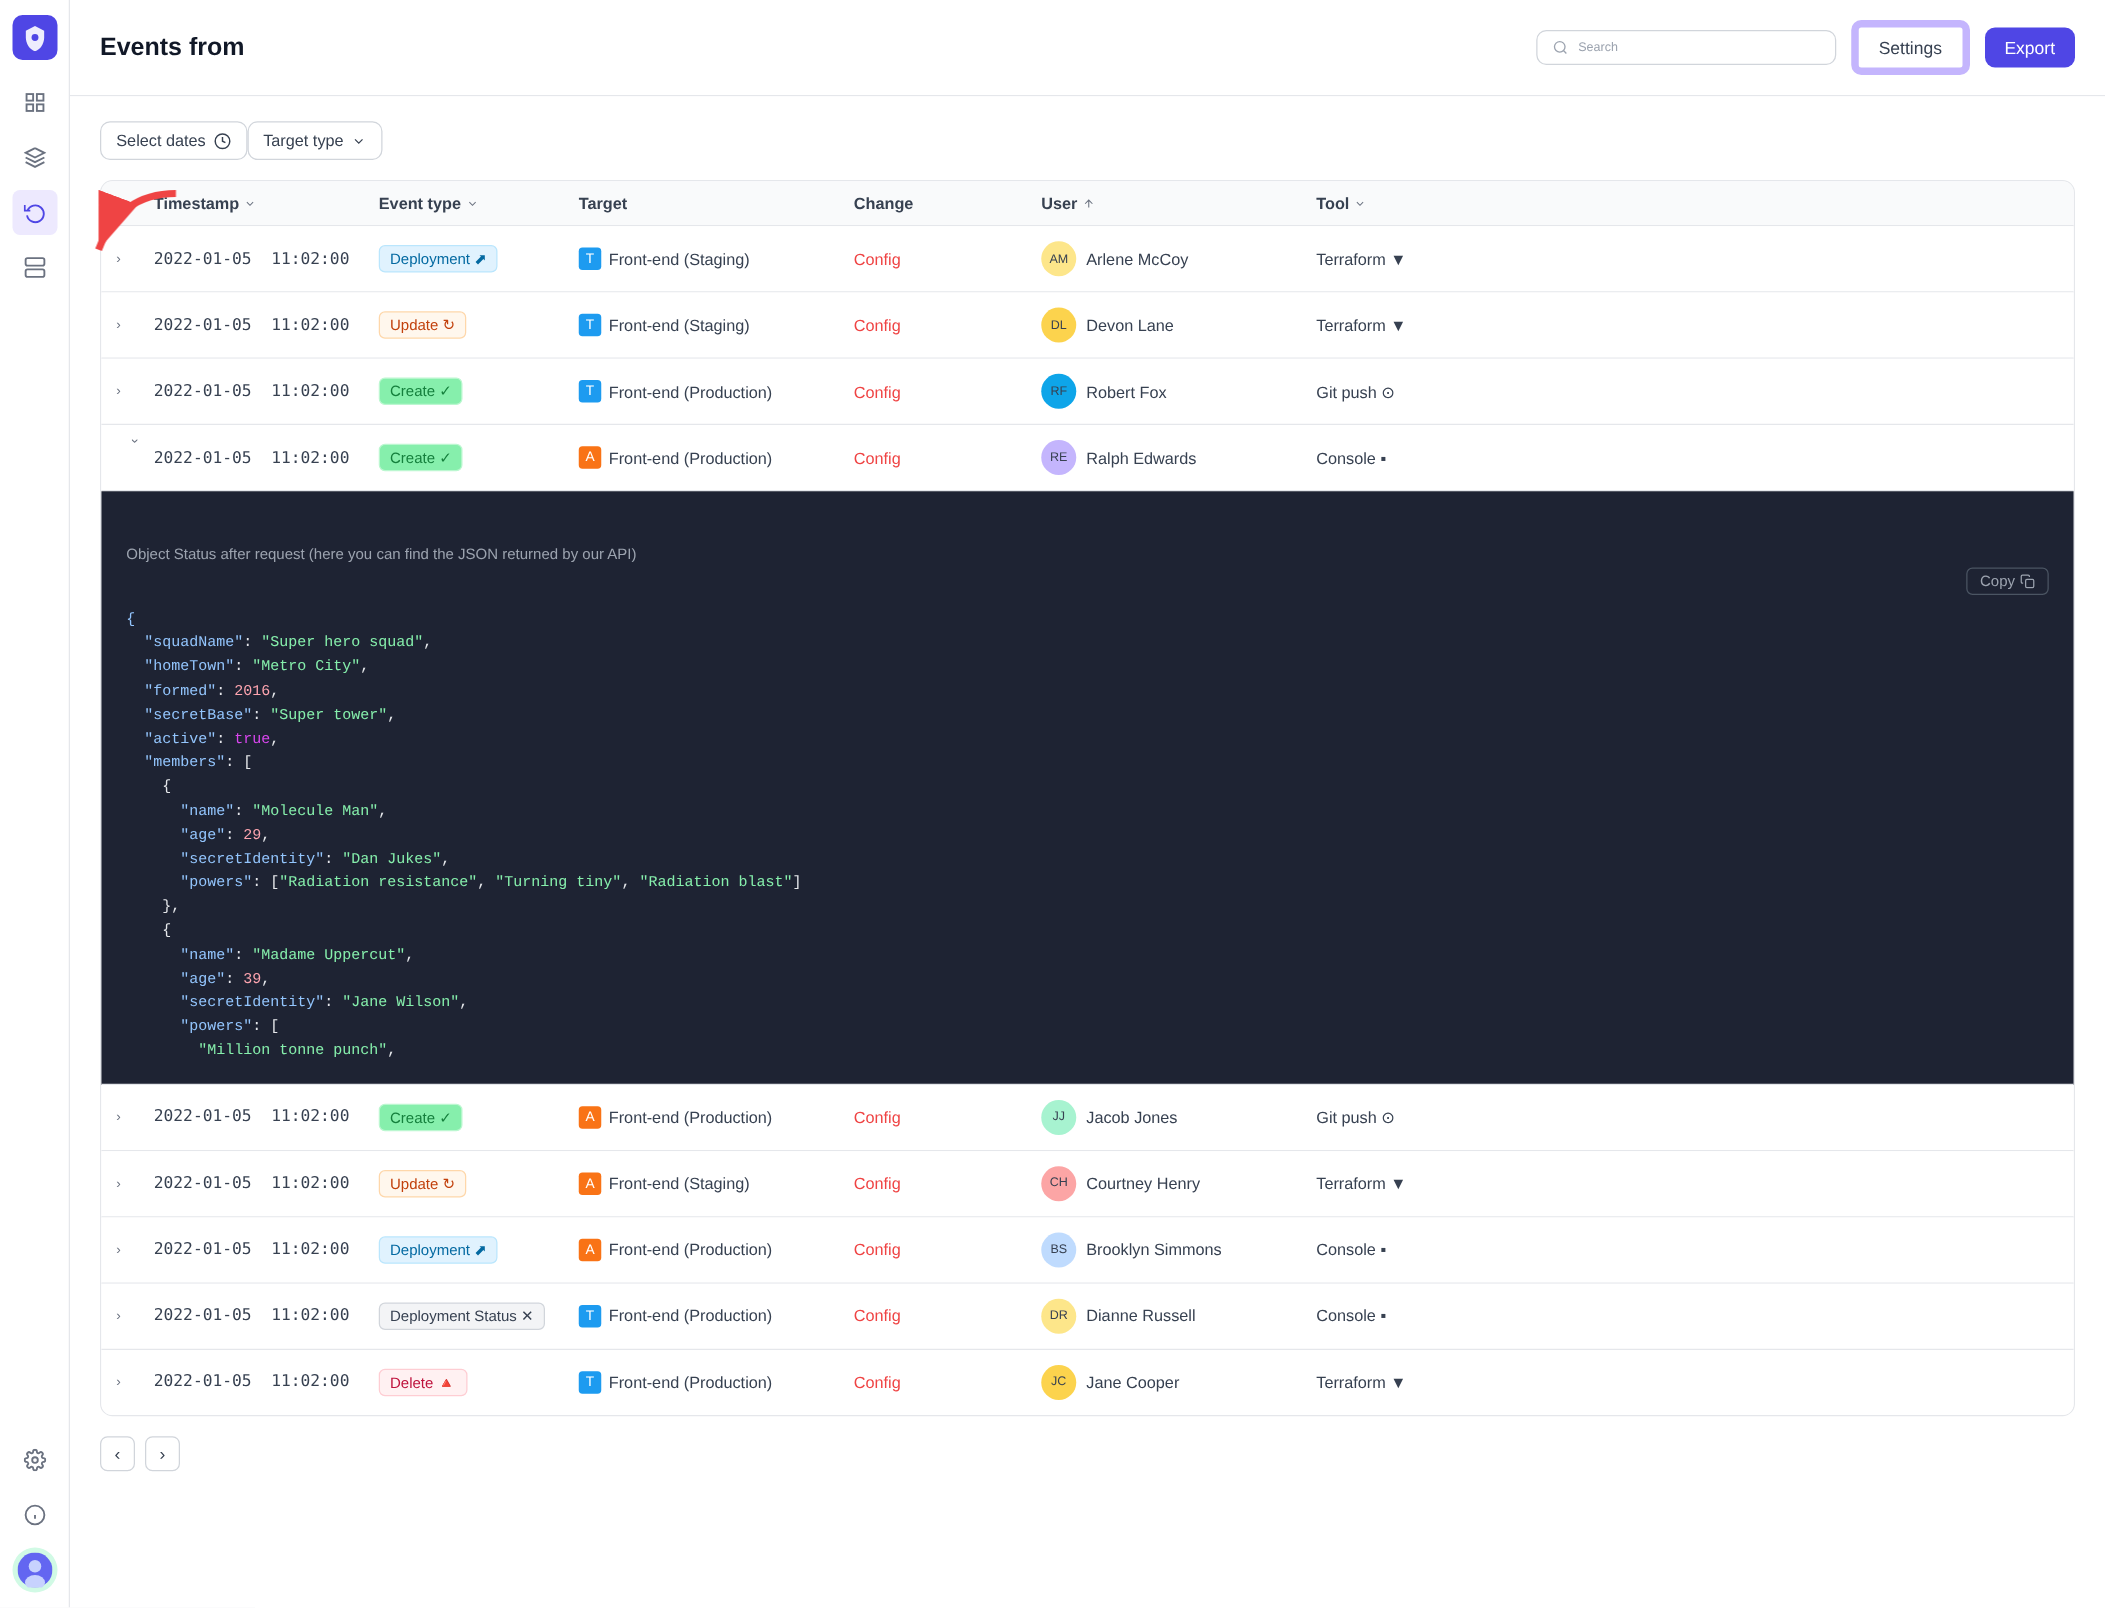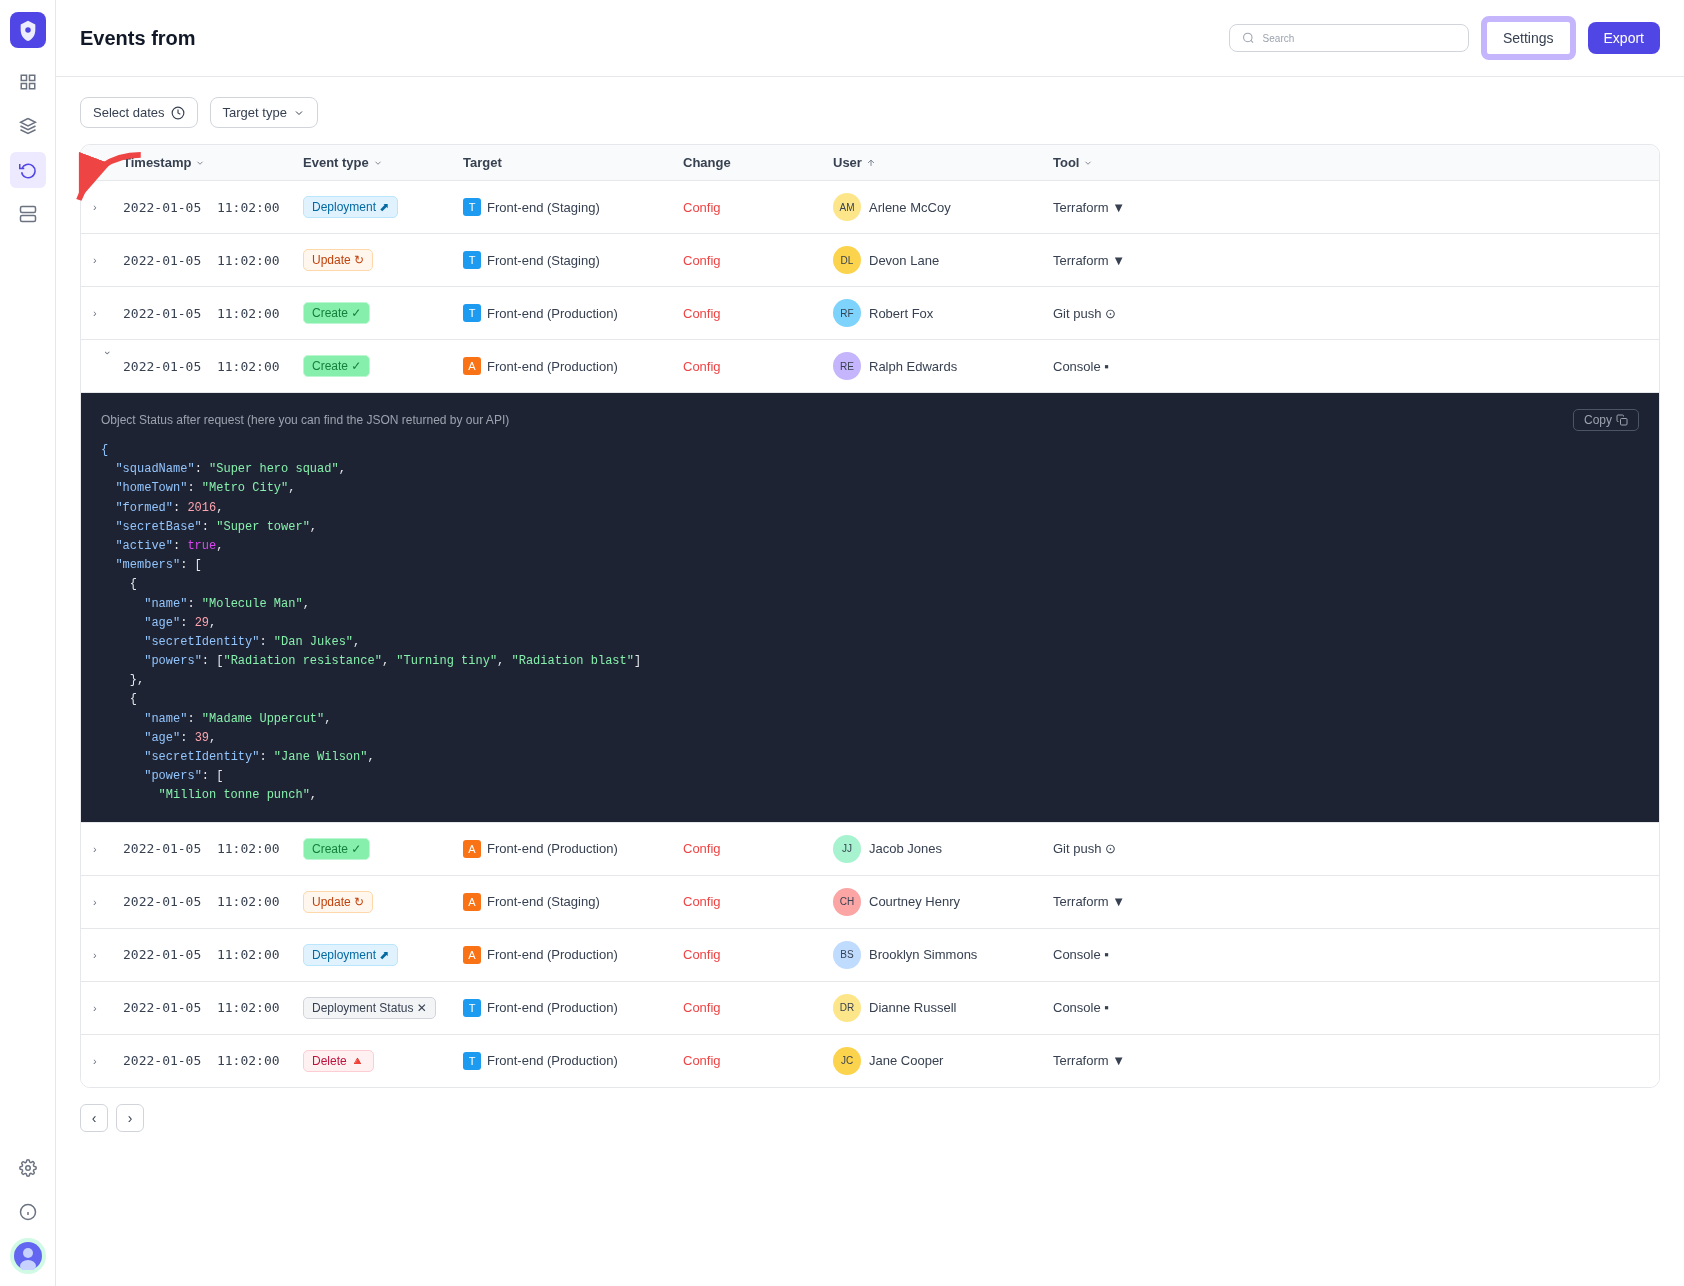--- a/index.html
+++ b/index.html
@@ -108,21 +108,21 @@
     
     .content {
       flex: 1;
       overflow-y: auto;
       padding: 20px 24px;
       background: #fff;
     }
 
     
     .filters {
-      display: flex; gap: 12px; margin-bottom: 16px;
+      display: flex; margin-bottom: 16px;
     }
     .filter-btn {
       display: flex; align-items: center; gap: 6px;
       padding: 7px 12px;
       border: 1px solid #d1d5db;
       border-radius: 8px;
       background: #fff;
       font-size: 13px;
       color: #374151;
       cursor: pointer;
@@ -229,21 +229,21 @@
       display: flex; align-items: center; justify-content: space-between;
     }
     .json-copy-btn {
       background: transparent;
       border: 1px solid #4b5563;
       color: #9ca3af;
       padding: 3px 10px;
       border-radius: 5px;
       font-size: 12px;
       cursor: pointer;
-      display: flex; align-items: center; gap: 4px;
+      display: flex; align-items: center; gap: 4px; margin-top: 45px;
     }
     .json-content {
       font-family: 'Courier New', monospace;
       font-size: 12px;
       line-height: 1.6;
       color: #e5e7eb;
       white-space: pre;
     }
     .json-key { color: #93c5fd; }
     .json-string { color: #86efac; }
@@ -453,21 +453,21 @@
       <div class="table-row">
         <div class="chevron">›</div>
         <div class="timestamp">2022-01-05&nbsp;&nbsp;11:02:00</div>
         <div><span class="badge badge-create">Create ✓</span></div>
         <div class="target-cell">
           <span class="target-icon target-icon-blue">T</span>
           Front-end (Production)
         </div>
         <div class="change-cell">Config</div>
         <div class="user-cell">
-          <div class="user-avatar" style="background:#7dd3fc;">RF</div>
+          <div class="user-avatar" style="background:#0ea5e9;">RF</div>
           Robert Fox
         </div>
         <div class="tool-cell">Git push ⊙</div>
       </div>
 
       <div class="table-row expanded">
         <div class="chevron" style="transform:rotate(90deg);display:inline-block;">›</div>
         <div class="timestamp">2022-01-05&nbsp;&nbsp;11:02:00</div>
         <div><span class="badge badge-create">Create ✓</span></div>
         <div class="target-cell">

